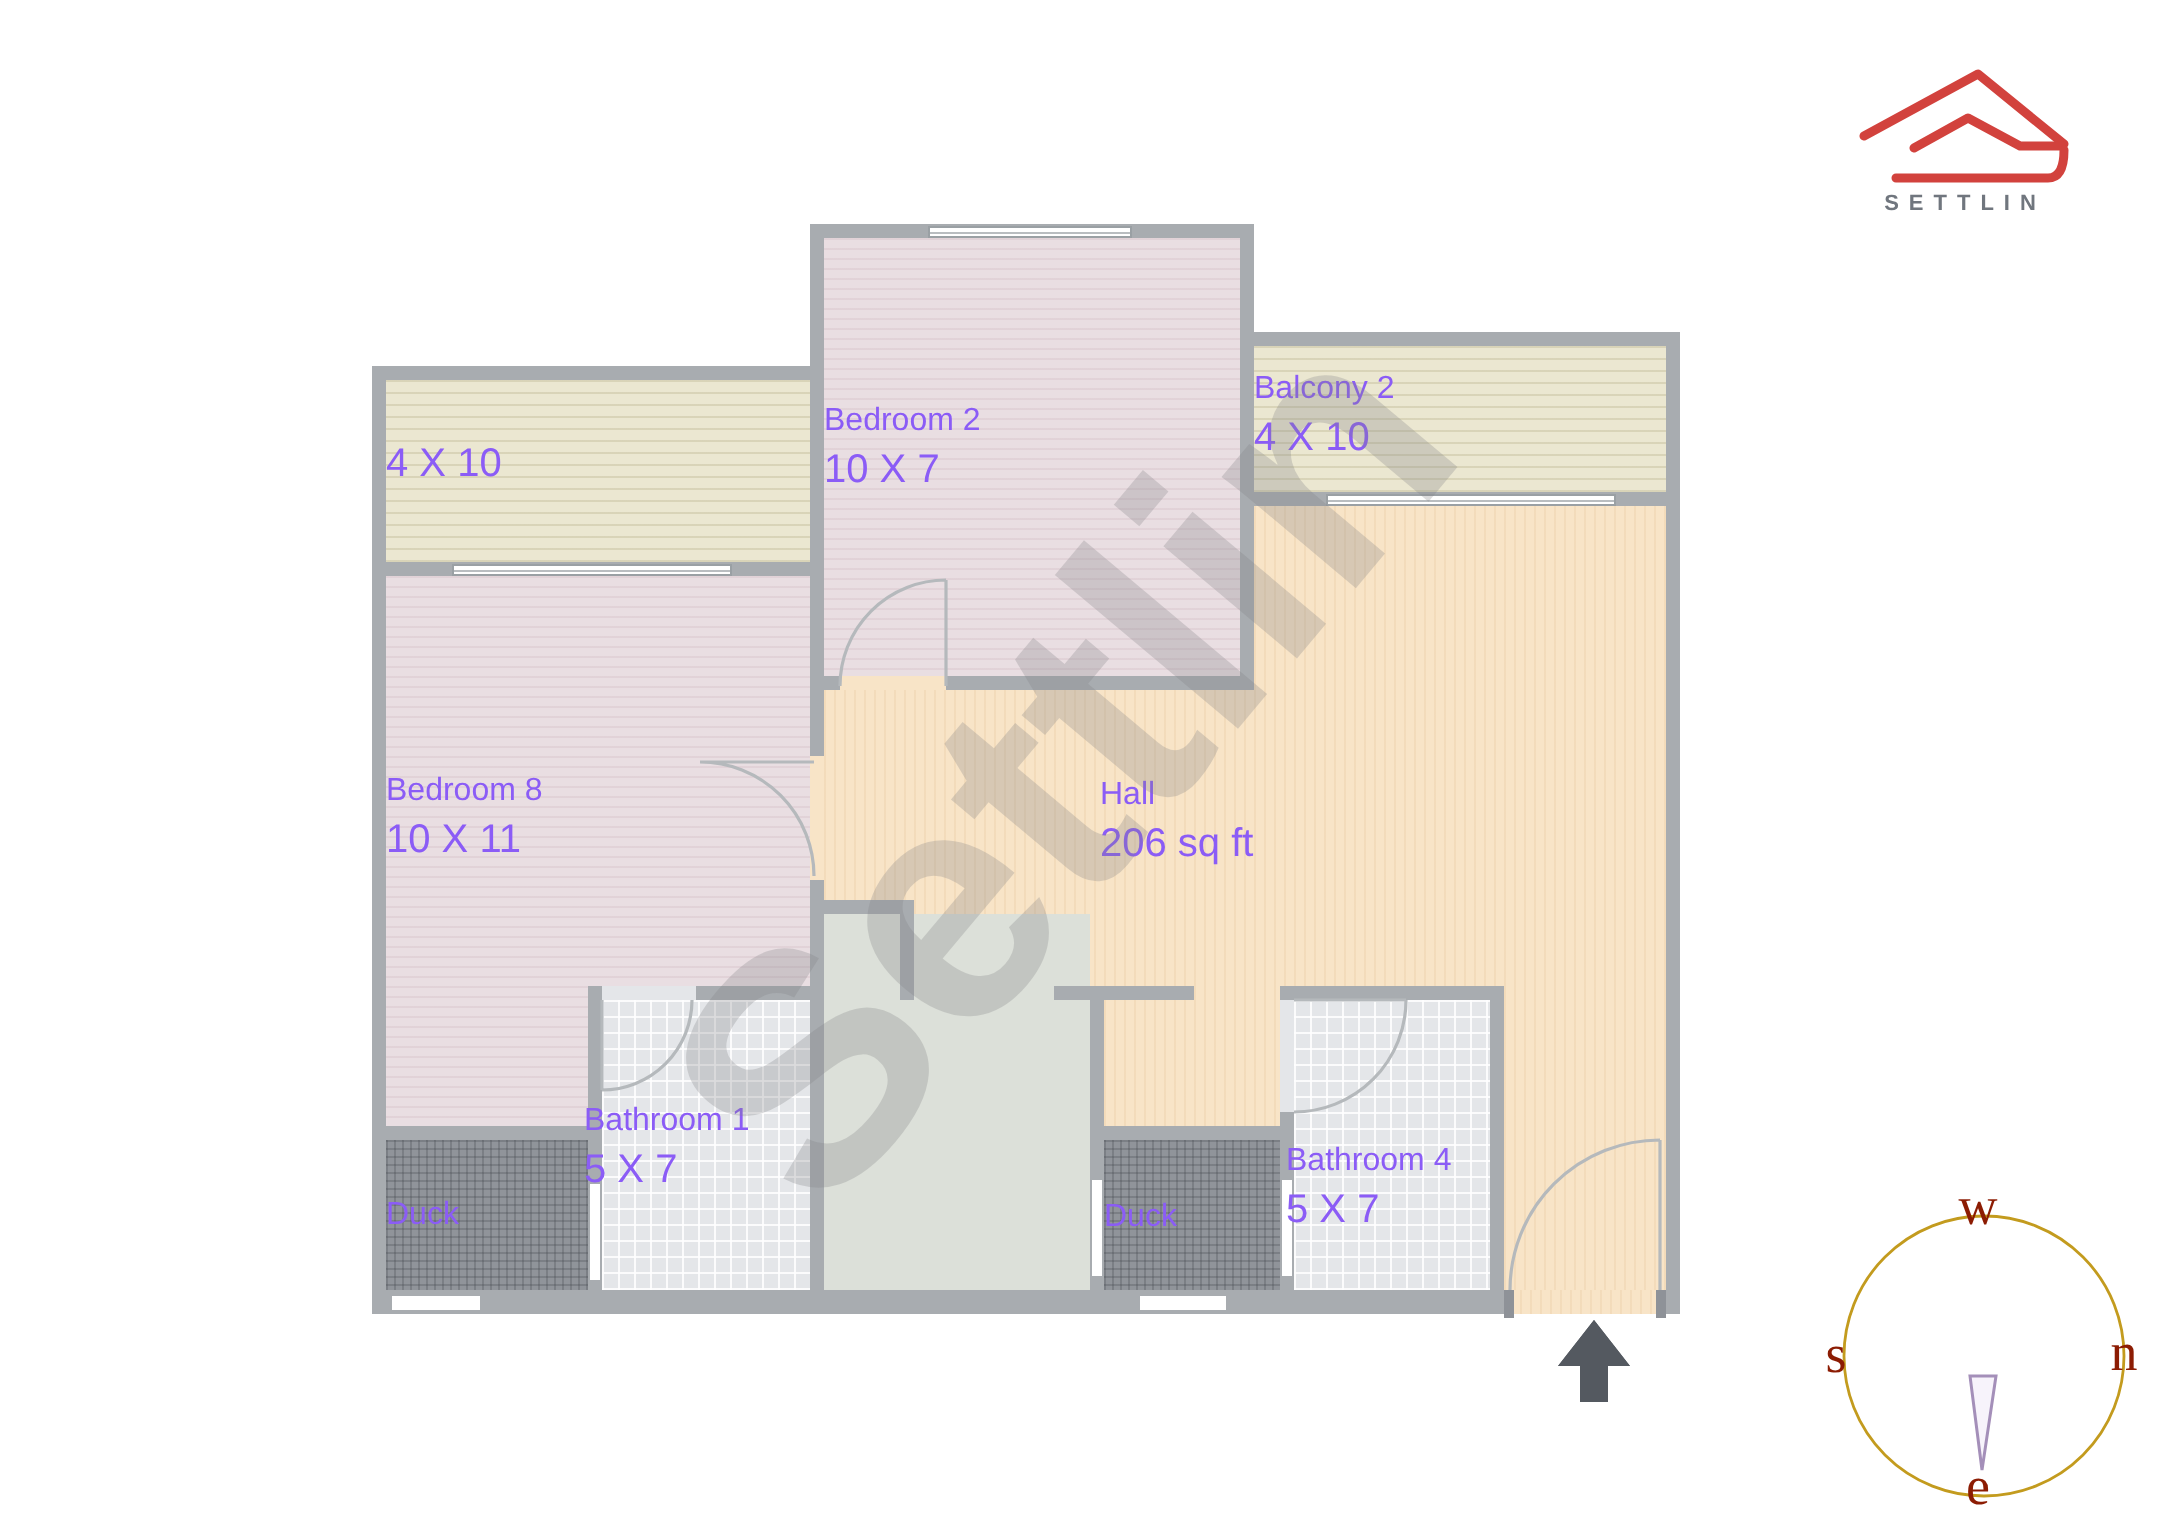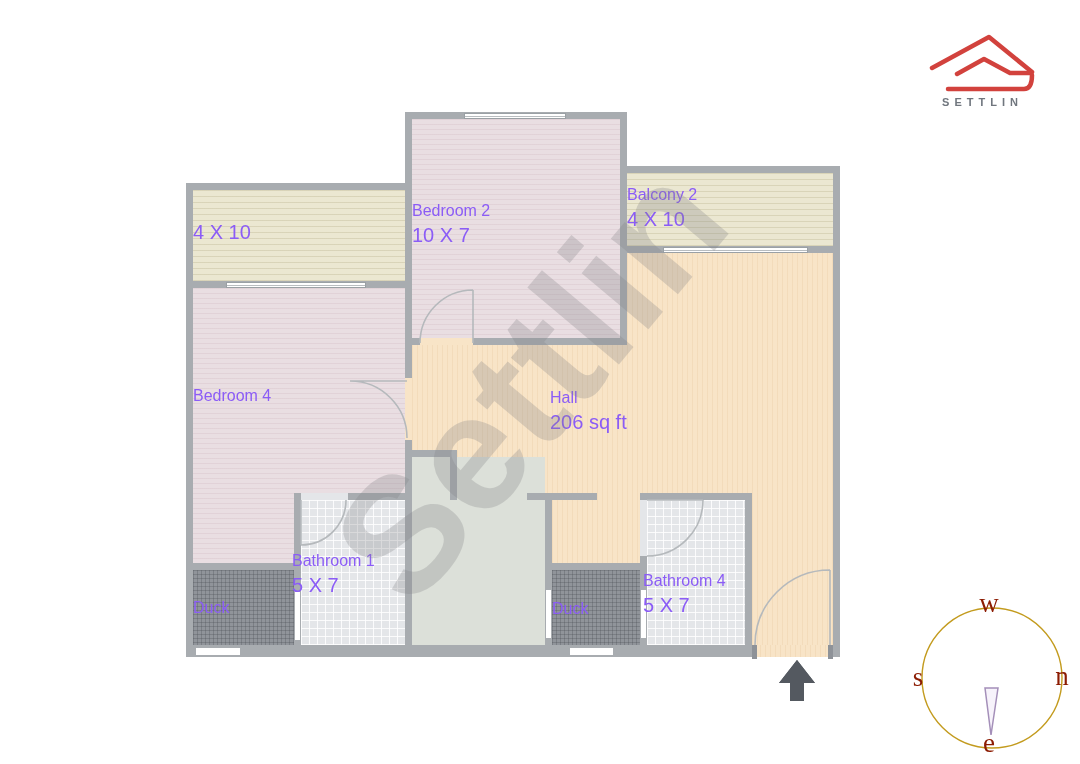--- a/index.html
+++ b/index.html
@@ -111,21 +111,22 @@
   </div>
   <div class="abs room-label" style="left:412px;top:201px;width:208px">
     <div class="nm">Bedroom 2</div>
     <div class="dm">10 X 7</div>
   </div>
   <div class="abs room-label" style="left:627px;top:185px;width:206px">
     <div class="nm">Balcony 2</div>
     <div class="dm">4 X 10</div>
   </div>
   <div class="abs room-label" style="left:193px;top:386px;width:212px">
-    <div class="nm">Bedroom 4</div>
+    <div class="nm">Bedroom 8</div>
+    <div class="dm">10 X 11</div>
   </div>
   <div class="abs room-label" style="left:550px;top:388px;width:200px">
     <div class="nm">Hall</div>
     <div class="dm">206 sq ft</div>
   </div>
   <div class="abs room-label" style="left:292px;top:551px;width:112px">
     <div class="nm">Bathroom 1</div>
     <div class="dm">5 X 7</div>
   </div>
   <div class="abs room-label" style="left:643px;top:571px;width:106px">

